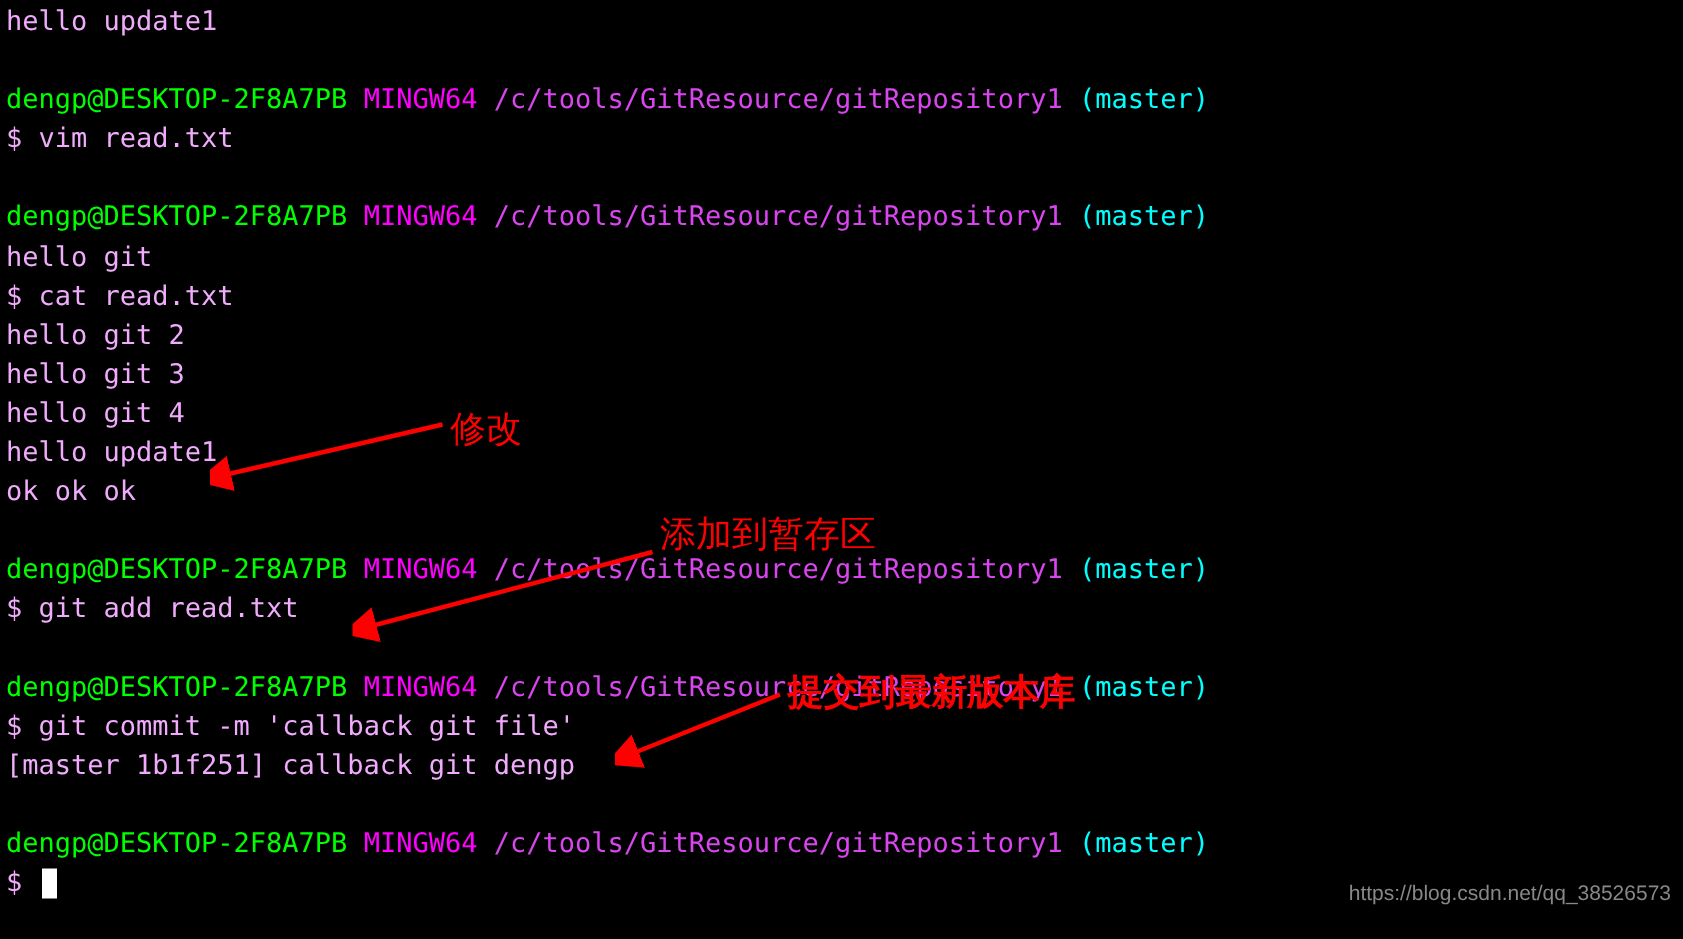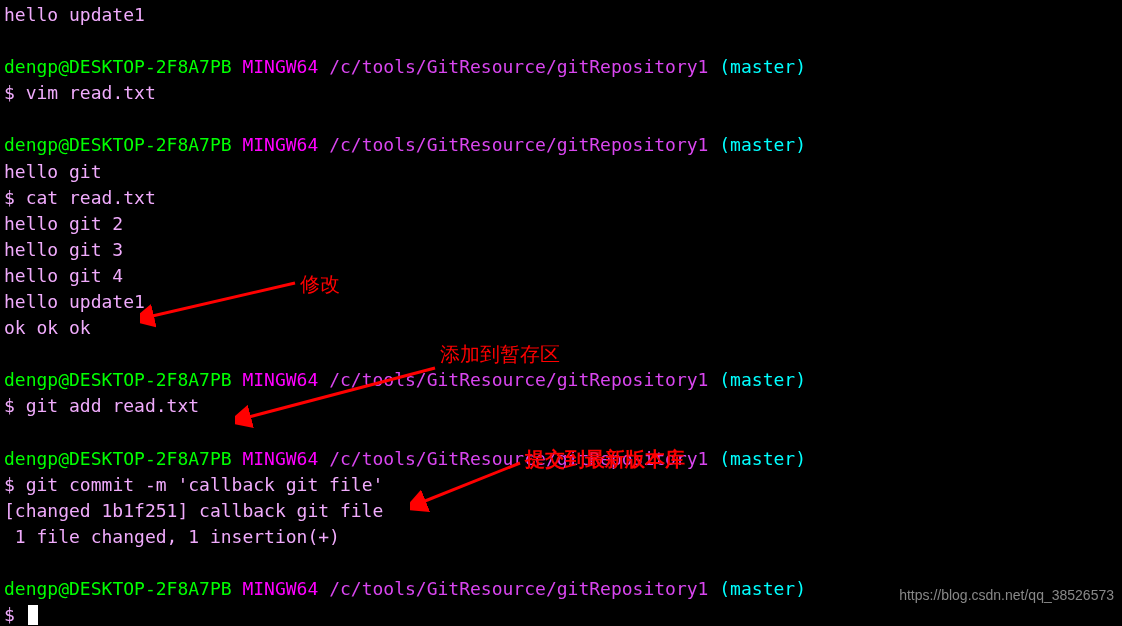--- a/index.html
+++ b/index.html
@@ -24,21 +24,21 @@
     }
     .white { color: #f0abfc; }
     .green { color: #00ff00; }
     .magenta { color: #ff00ff; }
     .yellow { color: #d946ef; }
     .cyan { color: #00ffff; }
     .annotation {
       position: absolute;
       color: #ff0000;
       font-family: 'Microsoft YaHei', 'SimSun', sans-serif;
-      font-size: 20px;
+      font-size: 24px;
       pointer-events: none;
     }
     .arrow {
       position: absolute;
       pointer-events: none;
     }
     .watermark {
       position: absolute;
       bottom: 21px;
       right: 8px;
@@ -76,22 +76,21 @@
 <div class="line white">hello update1</div>
 <div class="line white">ok ok ok</div>
 <div class="line">&nbsp;</div>
 
 <div class="line"><span class="green">dengp</span><span class="green">@</span><span class="green">DESKTOP-2F8A7PB</span> <span class="magenta">MINGW64</span> <span class="yellow">/c/tools/GitResource/gitRepository1</span> <span class="cyan">(master)</span></div>
 <div class="line white"><span>$ </span><span>git add read.txt</span></div>
 <div class="line">&nbsp;</div>
 
 <div class="line"><span class="green">dengp</span><span class="green">@</span><span class="green">DESKTOP-2F8A7PB</span> <span class="magenta">MINGW64</span> <span class="yellow">/c/tools/GitResource/gitRepository1</span> <span class="cyan">(master)</span></div>
 <div class="line white"><span>$ </span><span>git commit -m 'callback git file'</span></div>
-<div class="line white">[changed 1b1f251] callback git file</div>
-<div class="line white"> 1 file changed, 1 insertion(+)</div>
+<div class="line white">[master 1b1f251] callback git dengp</div>
 <div class="line">&nbsp;</div>
 
 <div class="line"><span class="green">dengp</span><span class="green">@</span><span class="green">DESKTOP-2F8A7PB</span> <span class="magenta">MINGW64</span> <span class="yellow">/c/tools/GitResource/gitRepository1</span> <span class="cyan">(master)</span></div>
 <div class="line white"><span>$ </span><span class="cursor"></span></div>
 
 </div>
 
 <div class="annotation" style="top:270px; left:300px;">修改</div>
 <div class="annotation" style="top:340px; left:440px;">添加到暂存区</div>
 <div class="annotation" style="top:445px; left:525px;font-weight:bold;">提交到最新版本库</div>

